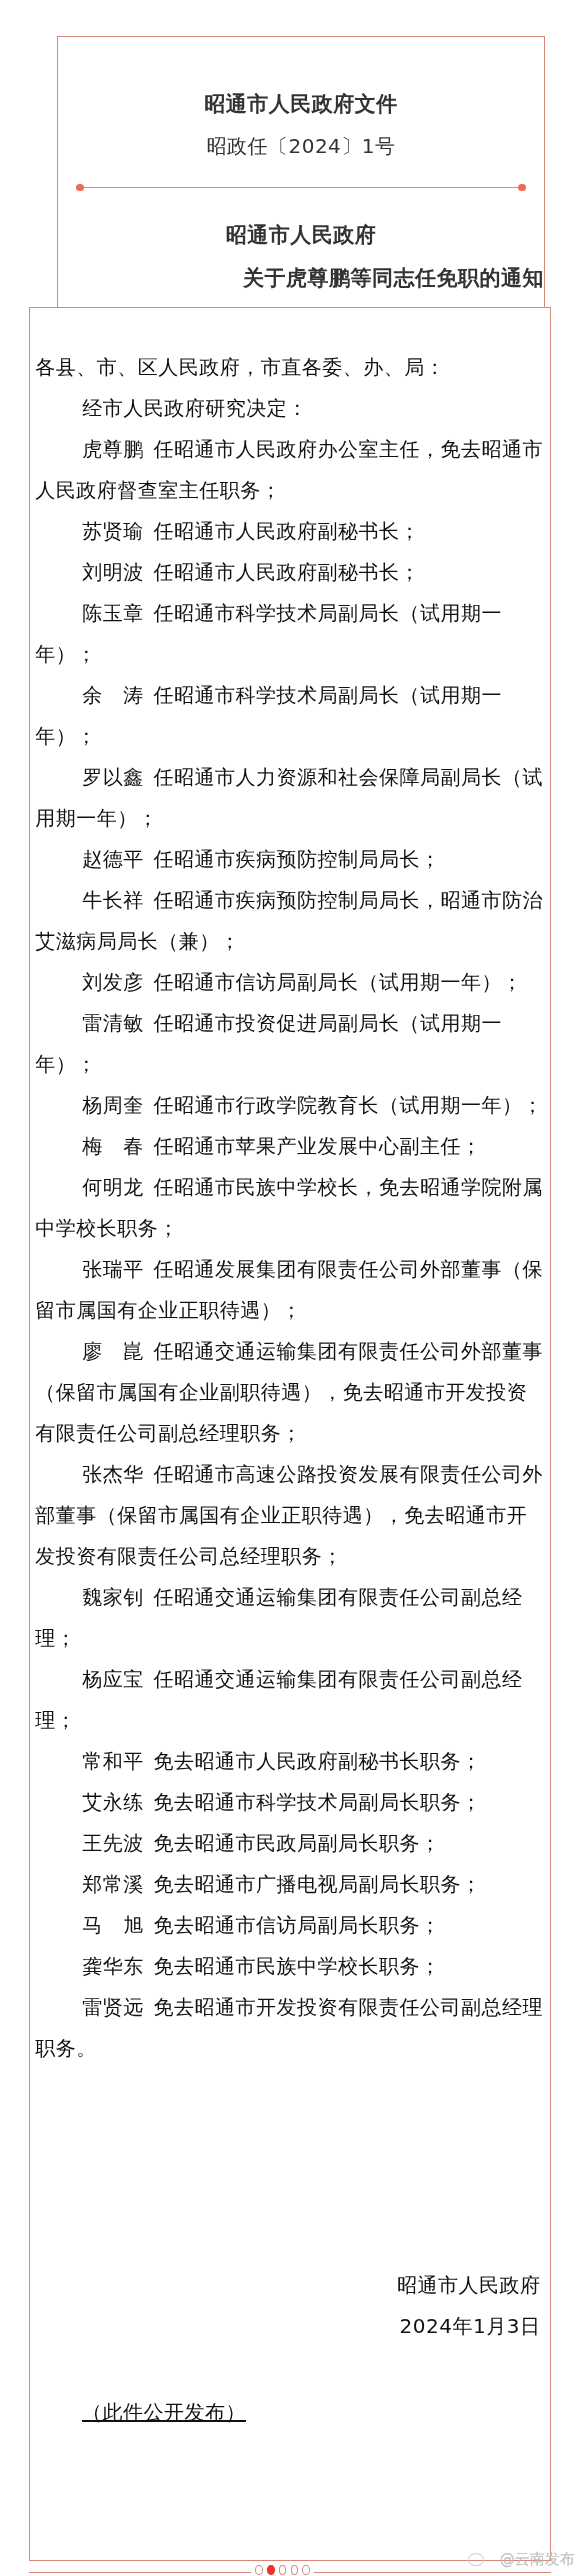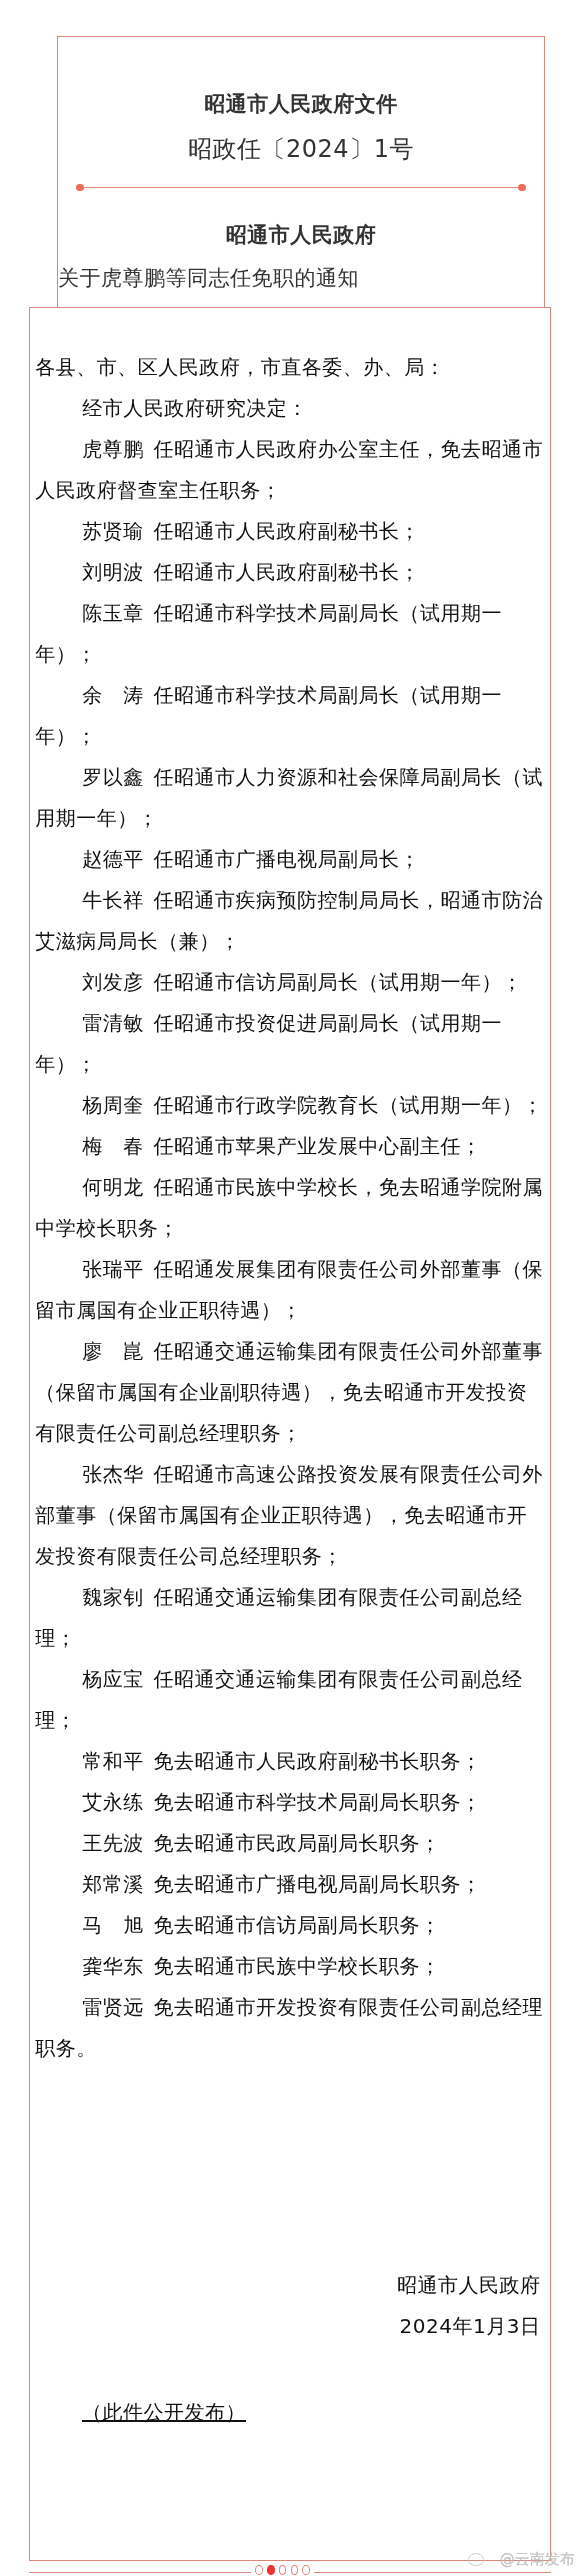--- a/index.html
+++ b/index.html
@@ -30,21 +30,21 @@
     font-size: 21px;
     font-weight: bold;
     color: #333333;
     letter-spacing: 0.5px;
   }
   .doc-number {
     position: absolute;
     top: 96px;
     left: 0; right: 0;
     text-align: center;
-    font-size: 24px;
+    font-size: 20px;
     color: #333333;
     letter-spacing: 0.5px;
   }
   .divider {
     position: absolute;
     left: 20.3px;
     right: 20.3px;
     top: 150px;
     height: 1.1px;
     background: #e58a78;
@@ -66,23 +66,23 @@
     text-align: center;
     font-size: 21px;
     font-weight: bold;
     color: #333333;
     letter-spacing: 0.5px;
   }
   .notice-title {
     position: absolute;
     top: 227px;
     left: 0; right: 0;
-    text-align: left;
+    text-align: right;
     font-size: 21px;
-    font-weight: normal;
+    font-weight: bold;
     color: #333333;
     letter-spacing: 0.5px;
   }
 
   .body-box {
     position: absolute;
     left: 29px;
     top: 307px;
     width: 522px;
     height: 2254px;
@@ -190,21 +190,21 @@
   <div class="body-text">
     <p class="salutation">各县、市、区人民政府，市直各委、办、局：</p>
     <p class="indent">经市人民政府研究决定：</p>
 
     <p class="item"><span class="name">虎尊鹏</span><span>任昭通市人民政府办公室主任，免去昭通市人民政府督查室主任职务；</span></p>
     <p class="item"><span class="name">苏贤瑜</span><span>任昭通市人民政府副秘书长；</span></p>
     <p class="item"><span class="name">刘明波</span><span>任昭通市人民政府副秘书长；</span></p>
     <p class="item"><span class="name">陈玉章</span><span>任昭通市科学技术局副局长（试用期一年）；</span></p>
     <p class="item"><span class="name">余　涛</span><span>任昭通市科学技术局副局长（试用期一年）；</span></p>
     <p class="item"><span class="name">罗以鑫</span><span>任昭通市人力资源和社会保障局副局长（试用期一年）；</span></p>
-    <p class="item"><span class="name">赵德平</span><span>任昭通市广播电视局副局长；</span></p>
+    <p class="item"><span class="name">赵德平</span><span>任昭通市疾病预防控制局局长；</span></p>
     <p class="item"><span class="name">牛长祥</span><span>任昭通市疾病预防控制局局长，昭通市防治艾滋病局局长（兼）；</span></p>
     <p class="item"><span class="name">刘发彦</span><span>任昭通市信访局副局长（试用期一年）；</span></p>
     <p class="item"><span class="name">雷清敏</span><span>任昭通市投资促进局副局长（试用期一年）；</span></p>
     <p class="item"><span class="name">杨周奎</span><span>任昭通市行政学院教育长（试用期一年）；</span></p>
     <p class="item"><span class="name">梅　春</span><span>任昭通市苹果产业发展中心副主任；</span></p>
     <p class="item"><span class="name">何明龙</span><span>任昭通市民族中学校长，免去昭通学院附属中学校长职务；</span></p>
     <p class="item"><span class="name">张瑞平</span><span>任昭通发展集团有限责任公司外部董事（保留市属国有企业正职待遇）；</span></p>
     <p class="item"><span class="name">廖　崑</span><span>任昭通交通运输集团有限责任公司外部董事（保留市属国有企业副职待遇），免去昭通市开发投资有限责任公司副总经理职务；</span></p>
     <p class="item"><span class="name">张杰华</span><span>任昭通市高速公路投资发展有限责任公司外部董事（保留市属国有企业正职待遇），免去昭通市开发投资有限责任公司总经理职务；</span></p>
     <p class="item"><span class="name">魏家钊</span><span>任昭通交通运输集团有限责任公司副总经理；</span></p>

